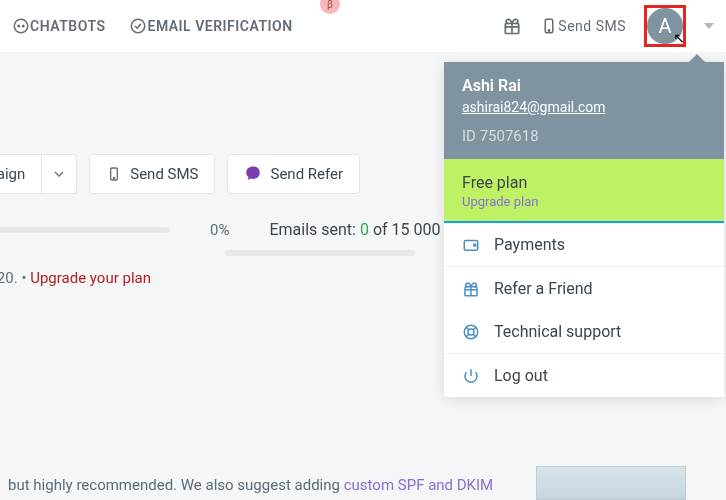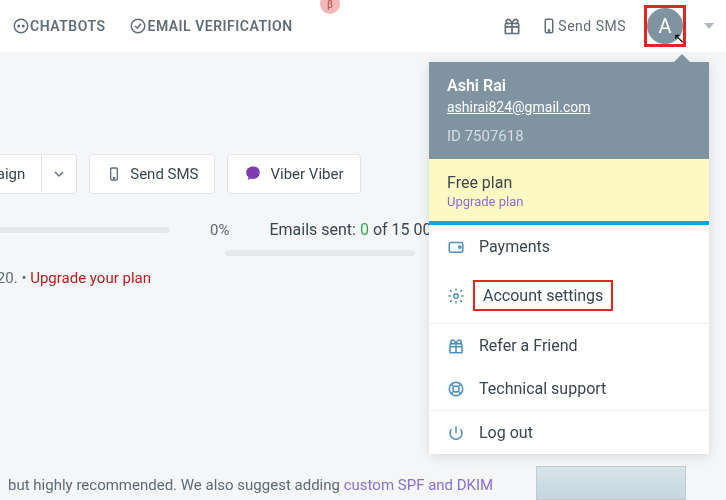--- a/index.html
+++ b/index.html
@@ -155,21 +155,21 @@
     bottom:0;
     width:150px;
     height:34px;
     background:linear-gradient(#d7e4ea,#c6d5df);
     border:1px solid #c0ccd4;
   }
 
   
   .dropdown {
     position: absolute;
-    right: 17px;
+    right: 2px;
     top: 62px;
     width: 280px;
     background: #fff;
     box-shadow: 0 2px 12px rgba(0,0,0,0.12);
     z-index: 10;
   }
   .dropdown::before{
     content:"";
     position:absolute;
     top:-8px;
@@ -182,22 +182,22 @@
   .dd-header{
     background:#7f93a1;
     color:#fff;
     padding:14px 18px 14px;
   }
   .dd-name{font-weight:600;font-size:16px;}
   .dd-email{font-size:14px;margin-top:4px;text-decoration:underline;}
   .dd-id{font-size:15px;color:#d7dee3;margin-top:12px;}
   .dd-plan{
     padding:14px 18px 12px;
-    border-bottom:4px solid #0ea5e9;
-    background:#fef9c3;
+    border-bottom:2px solid #0ea5e9;
+    background:#bef264;
   }
   .dd-plan .p1{font-size:16px;color:#3a4750;}
   .dd-plan .p2{font-size:13px;color:#8a6fd4;margin-top:2px;cursor:pointer;}
   .dd-bal{
     padding:14px 18px;
     border-bottom:1px solid #eef1f4;
     display:flex;
     align-items:center;
     background:#f9fafb;
   }
@@ -281,21 +281,21 @@
       <svg viewBox="0 0 24 24" width="16" height="16" fill="none" stroke="#606c77" stroke-width="2">
           <rect x="7" y="3" width="10" height="18" rx="2"></rect>
           <circle cx="12" cy="18" r="1" fill="#606c77"></circle>
         </svg>
       <span>Send SMS</span>
     </div>
     <div class="btn">
       <svg viewBox="0 0 24 24" width="18" height="18" fill="#7d3daf" class="viber-icon">
           <path d="M12 2C7 2 3 5 3 10c0 3 1 5 3 6l-1 4 4-2c1 .3 2 .5 3 .5 5 0 9-3 9-8.5S17 2 12 2z"></path>
         </svg>
-      <span>Viber Viber</span>
+      <span>Send Refer</span>
     </div>
   </div>
 
   <div class="stats">
     <div class="bar"></div>
     <span class="pct">0%</span>
     <span class="sent">
       <span>Emails sent: </span><span class="green">0</span><span> of </span><span>15 000</span>
     </span>
   </div>
@@ -323,27 +323,20 @@
     <div class="p1">Free plan</div>
     <div class="p2">Upgrade plan</div>
   </div>
   <div class="dd-item">
     <svg viewBox="0 0 24 24" fill="none" stroke="currentColor" stroke-width="2">
         <rect x="3" y="6" width="18" height="13" rx="2"></rect>
         <circle cx="17" cy="12" r="1.5"></circle>
       </svg>
     <span class="txt">Payments</span>
   </div>
-  <div class="dd-item highlighted">
-    <svg viewBox="0 0 24 24" fill="none" stroke="currentColor" stroke-width="2">
-        <circle cx="12" cy="12" r="3"></circle>
-        <path d="M12 2v3M12 19v3M4.2 4.2l2.1 2.1M17.7 17.7l2.1 2.1M2 12h3M19 12h3M4.2 19.8l2.1-2.1M17.7 6.3l2.1-2.1"></path>
-      </svg>
-    <span class="txt">Account settings</span>
-  </div>
   <div class="dd-sep"></div>
   <div class="dd-item">
     <svg viewBox="0 0 24 24" fill="none" stroke="currentColor" stroke-width="2">
         <rect x="4" y="9" width="16" height="12" rx="1"></rect>
         <path d="M4 13h16M12 9v12M8 9c-2 0-3-1-3-2.5S6 4 8 4s4 5 4 5M16 9c2 0 3-1 3-2.5S18 4 16 4s-4 5-4 5"></path>
       </svg>
     <span class="txt">Refer a Friend</span>
   </div>
   <div class="dd-item">
     <svg viewBox="0 0 24 24" fill="none" stroke="currentColor" stroke-width="2">

